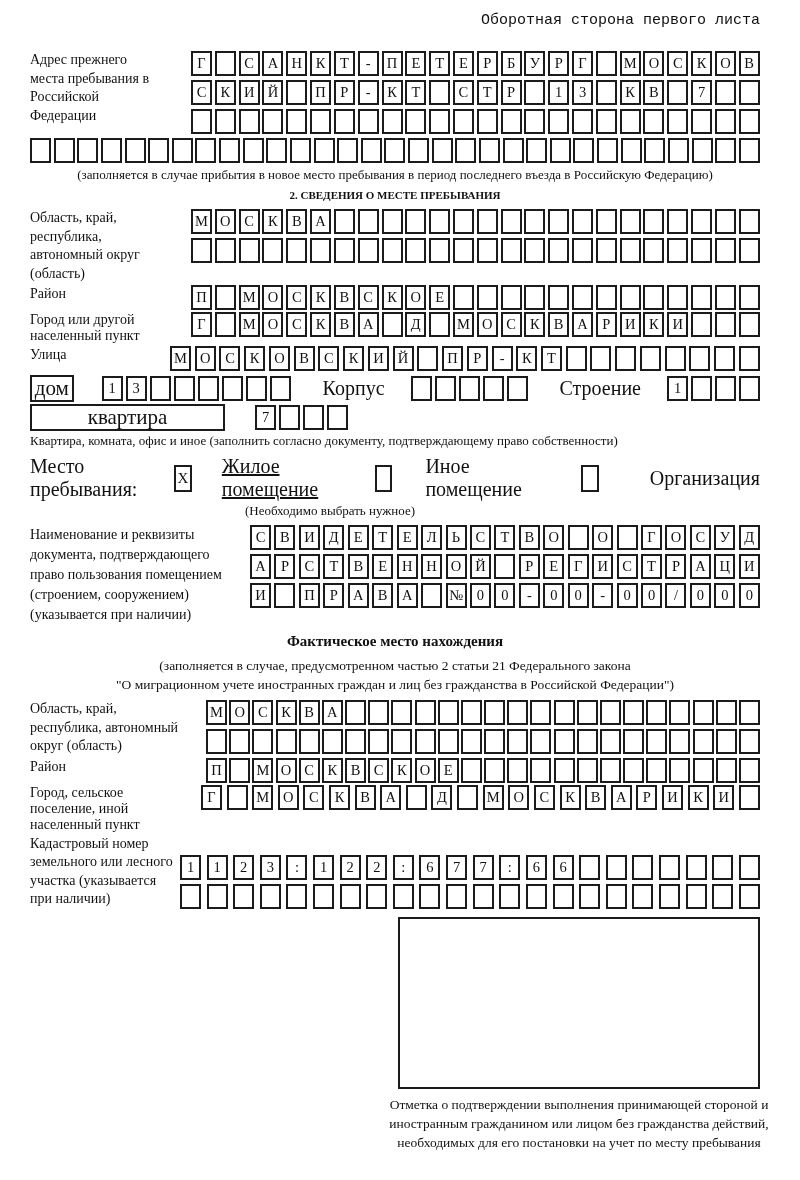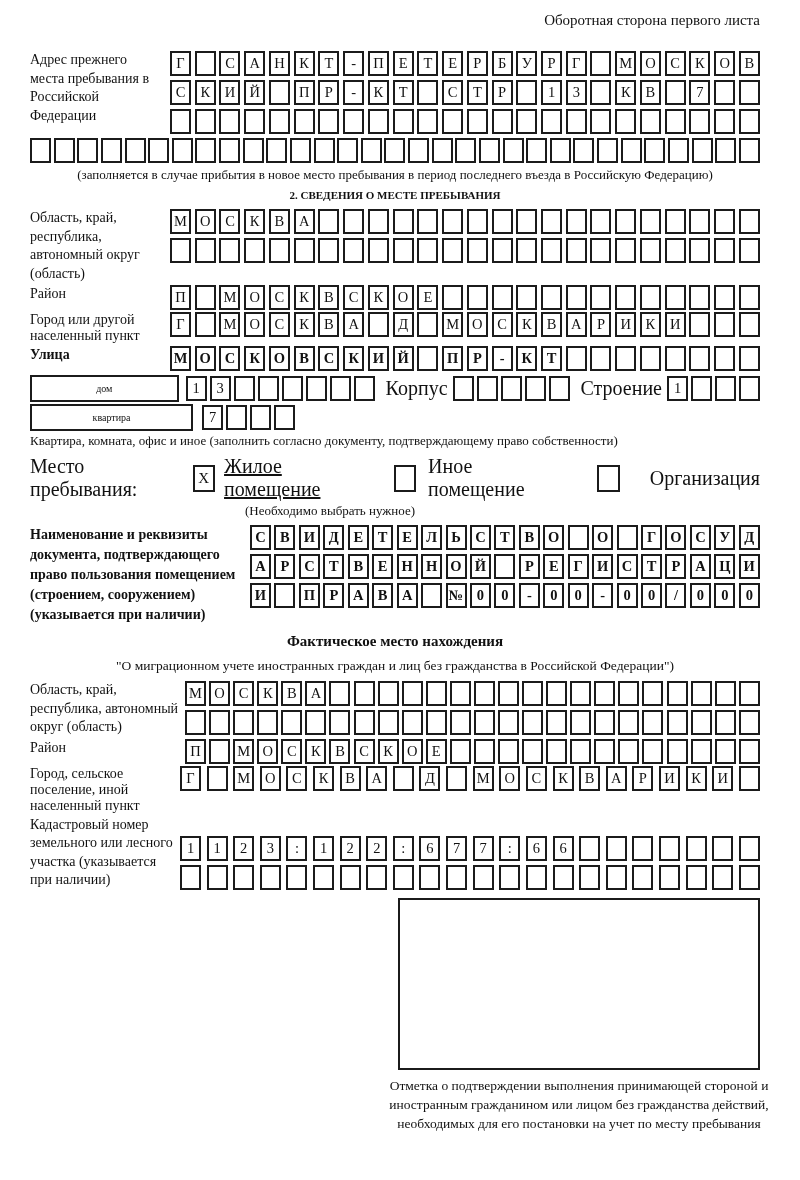--- a/index.html
+++ b/index.html
@@ -1,20 +1,20 @@
 <!DOCTYPE html>
 <html><head>
 <meta charset="utf-8">
 <style>
   * { margin:0; padding:0; box-sizing:border-box; }
   html,body { width:800px; background:#fff; color:#111; }
   body { height:1180px; overflow:hidden; font-family:"Liberation Serif","DejaVu Serif",serif; }
   .page { padding:12px 40px 0 30px; }
 
-  .back-note { text-align:right; font-size:15px; margin-bottom:22px; }
+  .back-note { text-align:right; font-size:15px; margin-bottom:22px;font-family:Liberation Mono, monospace; }
 
   .field { display:flex; align-items:flex-start; }
   .lbl { flex:0 0 140px; font-size:14px; line-height:18.5px; padding-right:6px; }
   .lbl.w150 { flex:0 0 150px; }
   .lbl.w155 { flex:0 0 155px; }
   .lbl.w220 { flex:0 0 220px; line-height:20px; }
   .rows { flex:1; display:flex; flex-direction:column; gap:4px; }
   .boxrow { display:flex; justify-content:space-between; }
   .cell {
     flex:0 0 21px; width:21px; height:25px;
@@ -22,36 +22,36 @@
     display:inline-flex; align-items:center; justify-content:center;
     font-size:14.5px; line-height:1;
   }
   .note { font-size:13px; line-height:16px; }
   .note.center { text-align:center; }
   .sect-title { text-align:center; font-weight:bold; font-size:11px; margin:4px 0 8px 0; }
 
   .inline-row { display:flex; align-items:center; }
   .widebox {
     border:2px solid #1b1b1b; height:27px;
-    display:flex; align-items:center; justify-content:center; font-size:10px;
+    display:flex; align-items:center; justify-content:center; font-size:21px;
   }
   .minirow { display:flex; gap:3px; }
   .cb {
     width:24px; height:27px; border:2px solid #1b1b1b;
     display:inline-flex; align-items:center; justify-content:center; font-size:15px;
   }
   .ilabel { font-size:20px; }
 
   .fact-title { text-align:center; font-weight:bold; font-size:15px; margin:8px 0 6px 0; }
   .fact-note { text-align:center; font-size:13.5px; line-height:19px; }
 
   .stamp-box { width:362px; height:172px; border:2px solid #1b1b1b; margin-left:368px; margin-top:8px; }
   .stamp-caption { width:406px; margin-left:346px; margin-top:6px; text-align:center; font-size:13.5px; line-height:19px; }
 
-  .mb2{margin-bottom:2px;} .mb4{margin-bottom:4px;font-weight:bold;} .mb6{margin-bottom:6px;}
+  .mb2{margin-bottom:2px;gap:21px;} .mb4{margin-bottom:4px;} .mb6{margin-bottom:6px;}
   .mt4{margin-top:4px;}
 </style>
 </head>
 <body>
 
 <div class="page">
 
   <div class="back-note">Оборотная сторона первого листа</div>
 
   <div class="field mb2">
@@ -351,21 +351,21 @@
     <div class="ilabel" style="margin-left:11px;">Строение</div>
     <div class="minirow" style="margin-left:5px;">
         <span class="cell">1</span>
         <span class="cell"></span>
         <span class="cell"></span>
         <span class="cell"></span>
       </div>
   </div>
 
   <div class="inline-row mb2">
-    <div class="widebox" style="width:163px;">квартира</div>
+    <div class="widebox" style="width:195px;">квартира</div>
     <div class="minirow" style="margin-left:9px;">
         <span class="cell">7</span>
         <span class="cell"></span>
         <span class="cell"></span>
         <span class="cell"></span>
       </div>
   </div>
   <div class="note mb6">Квартира, комната, офис и иное (заполнить согласно документу, подтверждающему право собственности)</div>
 
   <div class="inline-row mb2">
@@ -448,20 +448,21 @@
           <span class="cell">0</span>
           <span class="cell">/</span>
           <span class="cell">0</span>
           <span class="cell">0</span>
           <span class="cell">0</span>
         </div>
     </div>
   </div>
 
   <div class="fact-title">Фактическое место нахождения</div>
+  <div class="fact-note">(заполняется в случае, предусмотренном частью 2 статьи 21 Федерального закона</div>
   <div class="fact-note mb6">"О миграционном учете иностранных граждан и лиц без гражданства в Российской Федерации")</div>
 
   <div class="field mb2">
     <div class="lbl w155">Область, край, республика, автономный округ (область)</div>
     <div class="rows">
       <div class="boxrow">
           <span class="cell">М</span>
           <span class="cell">О</span>
           <span class="cell">С</span>
           <span class="cell">К</span>

